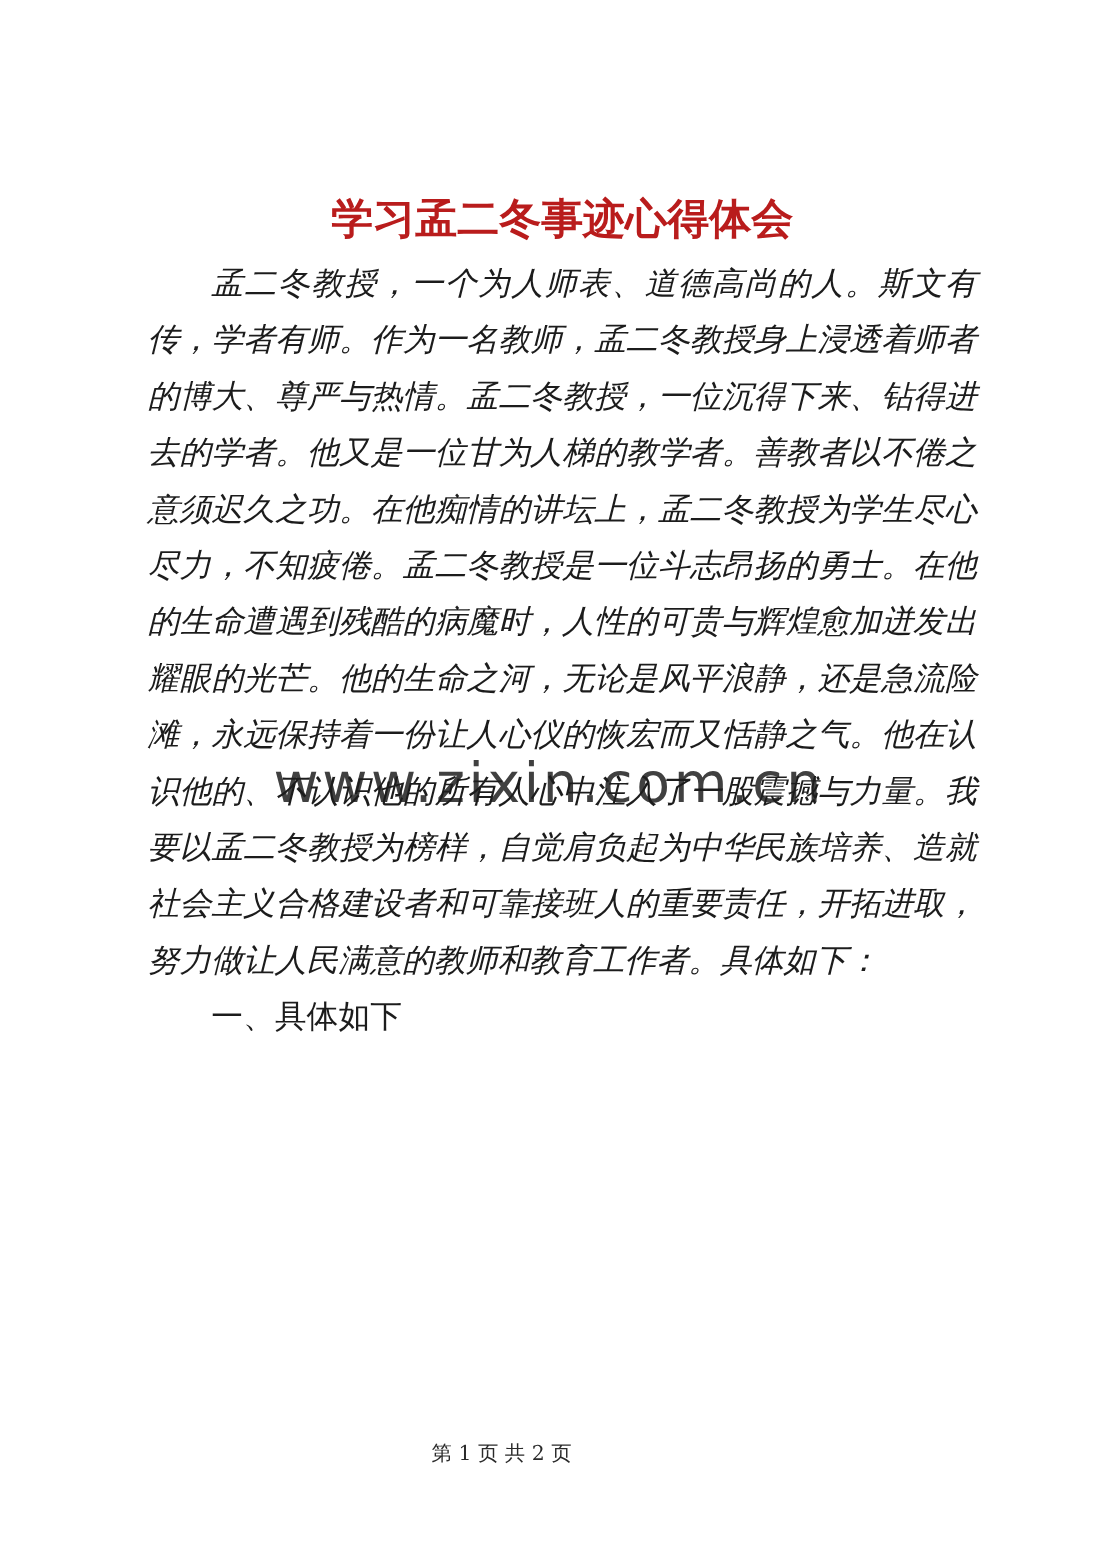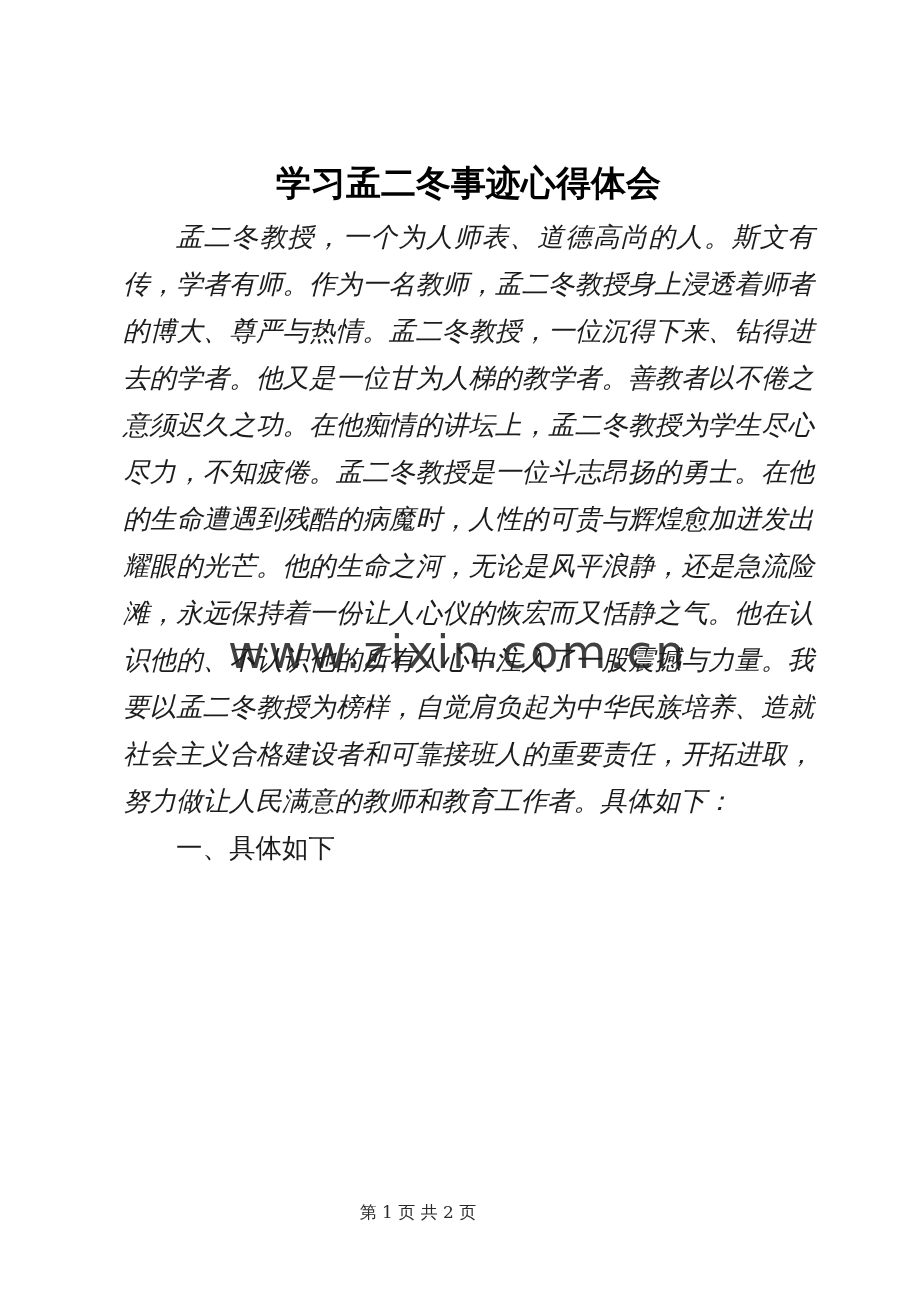--- a/index.html
+++ b/index.html
@@ -21,21 +21,21 @@
     margin-left: 123px;
     margin-right: 106px;
   }
   .doc-title {
     margin: 0;
     padding-top: 160px;
     font-size: 35px;
     line-height: 45px;
     font-weight: bold;
     text-align: center;
-    color: #000000;
+    color: #b91c1c;
     letter-spacing: 0px;
     font-family: "DejaVu Serif", "Liberation Serif", serif;
   }
   .doc-paragraph {
     margin: 0;
     font-size: 26.5px;
     line-height: 47px;
     color: #1c1c1c;
     text-align: justify;
     text-justify: inter-ideograph;

